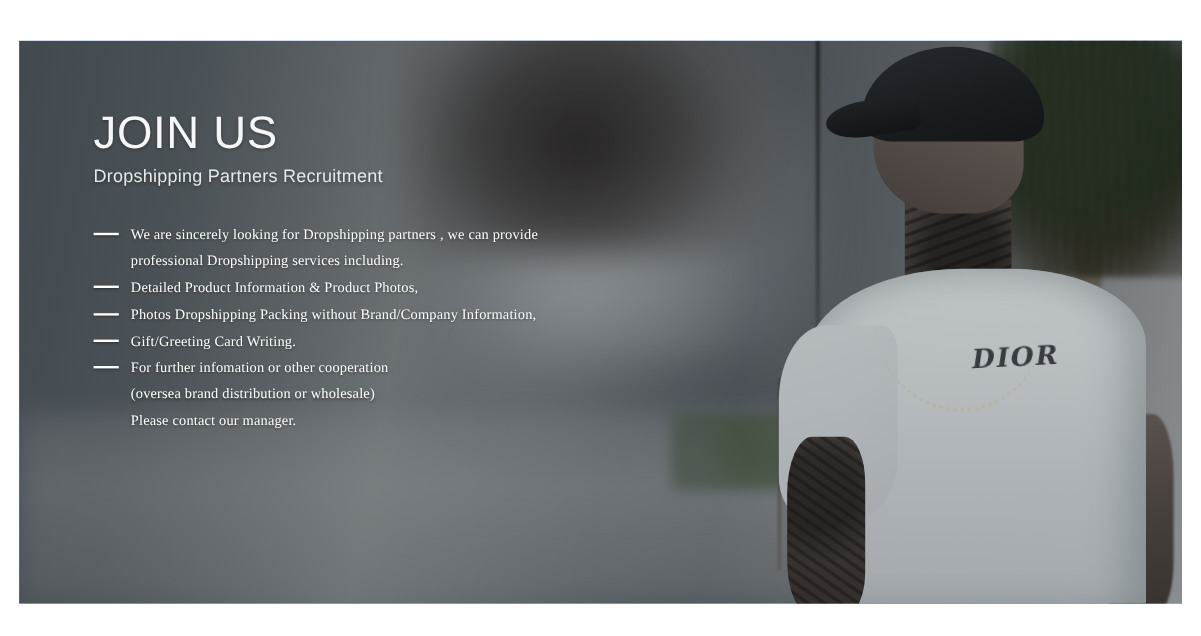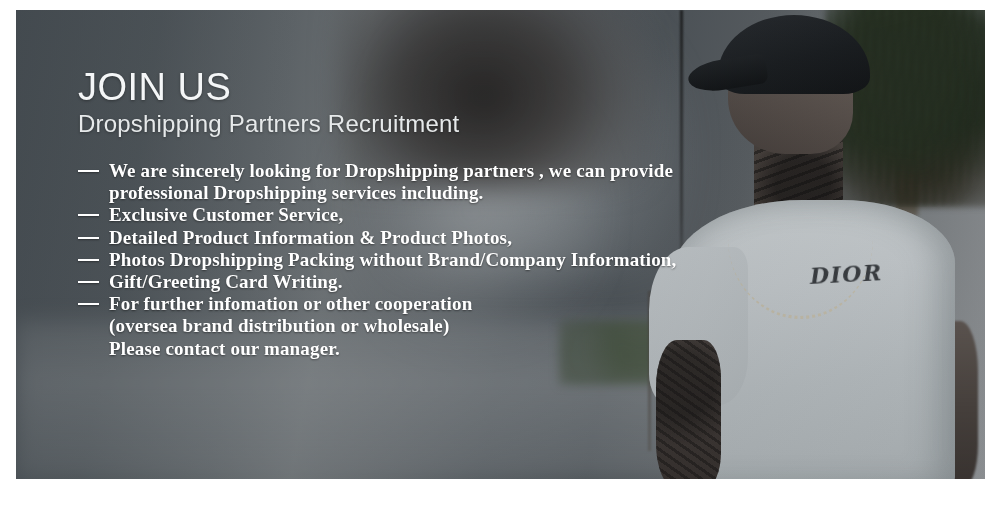--- a/index.html
+++ b/index.html
@@ -20,21 +20,21 @@
     position: relative;
     width: 1001px;
     height: 530px;
     background: #ffffff;
   }
 
   
   .banner {
     position: absolute;
     left: 16px;
-    top: 10px;
+    top: 34px;
     width: 969px;
     height: 469px;
     overflow: hidden;
     background: #3b82f6;
   }
 
   
   .bg-base {
     position: absolute;
     inset: 0;
@@ -334,35 +334,35 @@
     font-size: 38px;
     line-height: 42px;
     letter-spacing: 0.5px;
     margin: 0 0 4px 0;
     text-shadow: 0 1px 3px rgba(0,0,0,0.35);
   }
   .subtitle {
     color: #e6e9ea;
     font-family: "Liberation Sans", sans-serif;
     font-weight: 400;
-    font-size: 24px;
+    font-size: 15px;
     line-height: 24px;
     letter-spacing: 0.2px;
     margin: 0 0 24px 0;
     text-shadow: 0 1px 3px rgba(0,0,0,0.35);
   }
 
   .bullets { margin: 0; padding: 0; list-style: none; }
   .bullet {
     position: relative;
     padding-left: 31px;
     color: #ffffff;
     font-family: "Liberation Serif", serif;
-    font-weight: 700;
-    font-size: 19px;
+    font-weight: 400;
+    font-size: 12px;
     line-height: 22.2px;
     letter-spacing: 0.15px;
     text-shadow: 0 1px 2px rgba(0,0,0,0.45);
     white-space: pre-line;
   }
   .bullet.dash::before {
     content: "";
     position: absolute;
     left: 0;
     top: 10px;
@@ -413,21 +413,20 @@
 
     <div class="bg-veil"></div>
 
     <div class="copy">
       <h1 class="title">JOIN US</h1>
       <p class="subtitle">Dropshipping Partners Recruitment</p>
 
       <ul class="bullets">
         <li class="bullet dash"><span>We are sincerely looking for Dropshipping partners , we can provide
 professional Dropshipping services including.</span></li>
-        <li class="bullet dash"><span>Exclusive Customer Service,</span></li>
         <li class="bullet dash"><span>Detailed Product Information &amp; Product Photos,</span></li>
         <li class="bullet dash"><span>Photos Dropshipping Packing without Brand/Company Information,</span></li>
         <li class="bullet dash"><span>Gift/Greeting Card Writing.</span></li>
         <li class="bullet dash"><span>For further infomation or other cooperation
 (oversea brand distribution or wholesale)
 Please contact our manager.</span></li>
       </ul>
     </div>
 
   </div>

